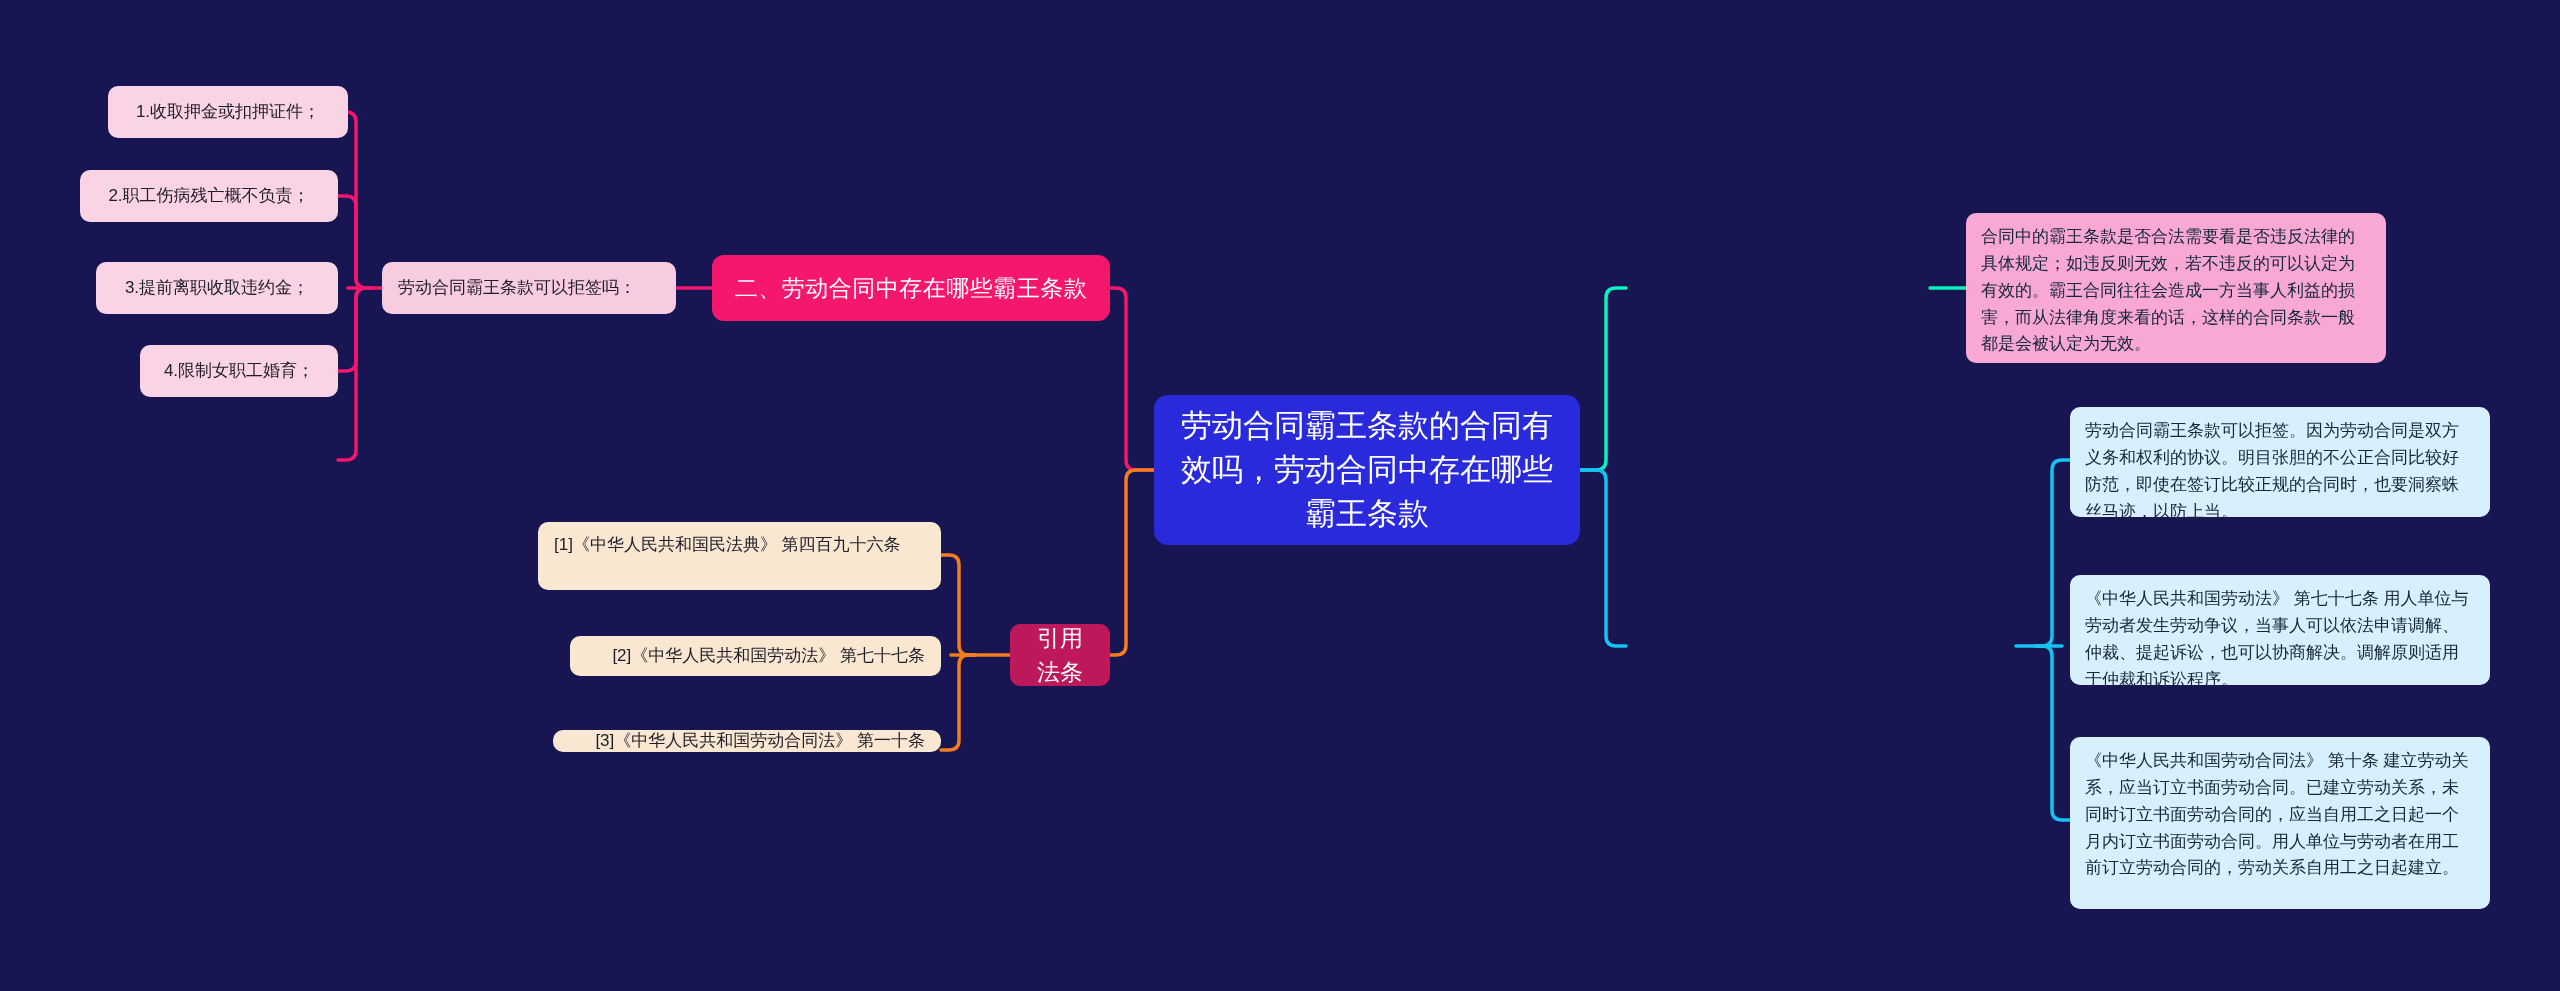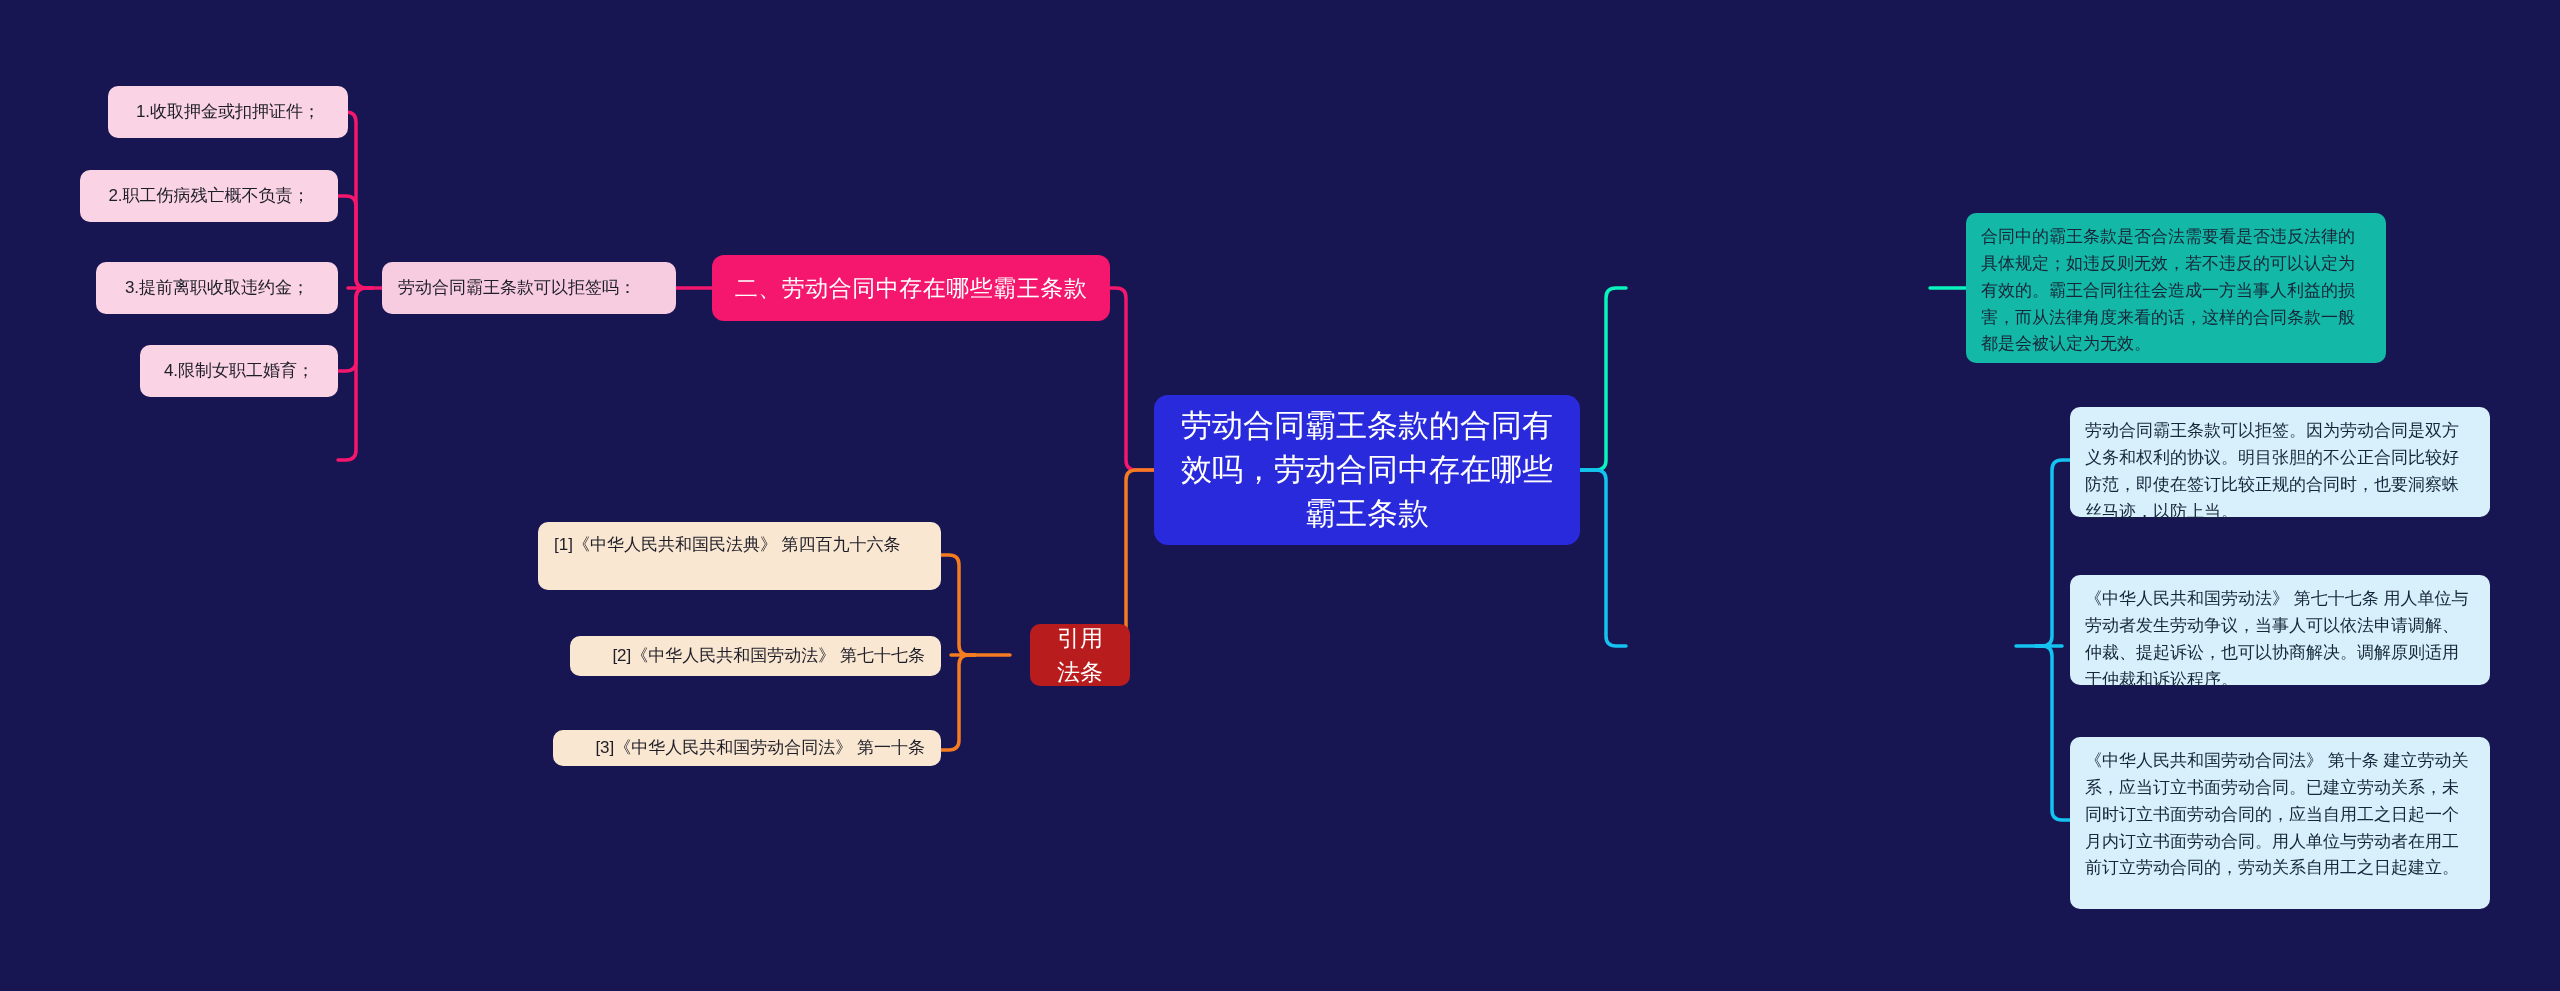--- a/index.html
+++ b/index.html
@@ -69,28 +69,27 @@
     background: #FAD3E5;
     color: #1E1E28;
     font-size: 17px;
     padding: 9px 16px;
     border-radius: 10px;
   }
   .node.leaf-pink.align-center { justify-content: center; text-align: center; }
 
   
   .node.branch-orange {
-    background: #b91c1c;
+    background: #be185d;
     color: #FFFFFF;
     font-size: 23px;
     justify-content: flex-start;
     text-align: center;
     padding: 10px 16px;
     border-radius: 10px;
-    margin-left: 20px;
   }
   .node.leaf-orange {
     background: #FAE7D2;
     color: #1E1E28;
     font-size: 17px;
     padding: 10px 16px;
     border-radius: 10px;
     align-items: flex-start;
     line-height: 1.56;
   }
@@ -100,21 +99,21 @@
   .node.branch-green {
     background: #0AF3BD;
     color: #10233A;
     font-size: 23px;
     justify-content: center;
     text-align: center;
     padding: 10px 18px;
     letter-spacing: 0.5px;
   }
   .node.leaf-green {
-    background: #14b8a6;
+    background: #f9a8d4;
     color: #16263A;
     font-size: 17px;
     padding: 11px 15px;
     border-radius: 10px;
     align-items: flex-start;
     line-height: 1.58;
   }
 
   
   .node.branch-cyan {
@@ -211,21 +210,21 @@
   </div>
 
   <div class="node leaf-orange" style="left:538px; top:522px; width:403px; height:68px;">
     <span class="txt">[1]《中华人民共和国民法典》 第四百九十六条</span>
   </div>
 
   <div class="node leaf-orange align-right" style="left:570px; top:636px; width:371px; height:40px; align-items:center;">
     <span class="txt">[2]《中华人民共和国劳动法》 第七十七条</span>
   </div>
 
-  <div class="node leaf-orange align-right" style="left:553px; top:730px; width:388px; height:36px; align-items:center;">
+  <div class="node leaf-orange align-right" style="left:553px; top:730px; width:388px; height:22px; align-items:center;">
     <span class="txt">[3]《中华人民共和国劳动合同法》 第一十条</span>
   </div>
 
 
   <div class="node leaf-green" style="left:1966px; top:213px; width:420px; height:150px;">
     <span class="txt">合同中的霸王条款是否合法需要看是否违反法律的具体规定；如违反则无效，若不违反的可以认定为有效的。霸王合同往往会造成一方当事人利益的损害，而从法律角度来看的话，这样的合同条款一般都是会被认定为无效。</span>
   </div>
 
 
   <div class="node leaf-cyan" style="left:2070px; top:407px; width:420px; height:110px;">

